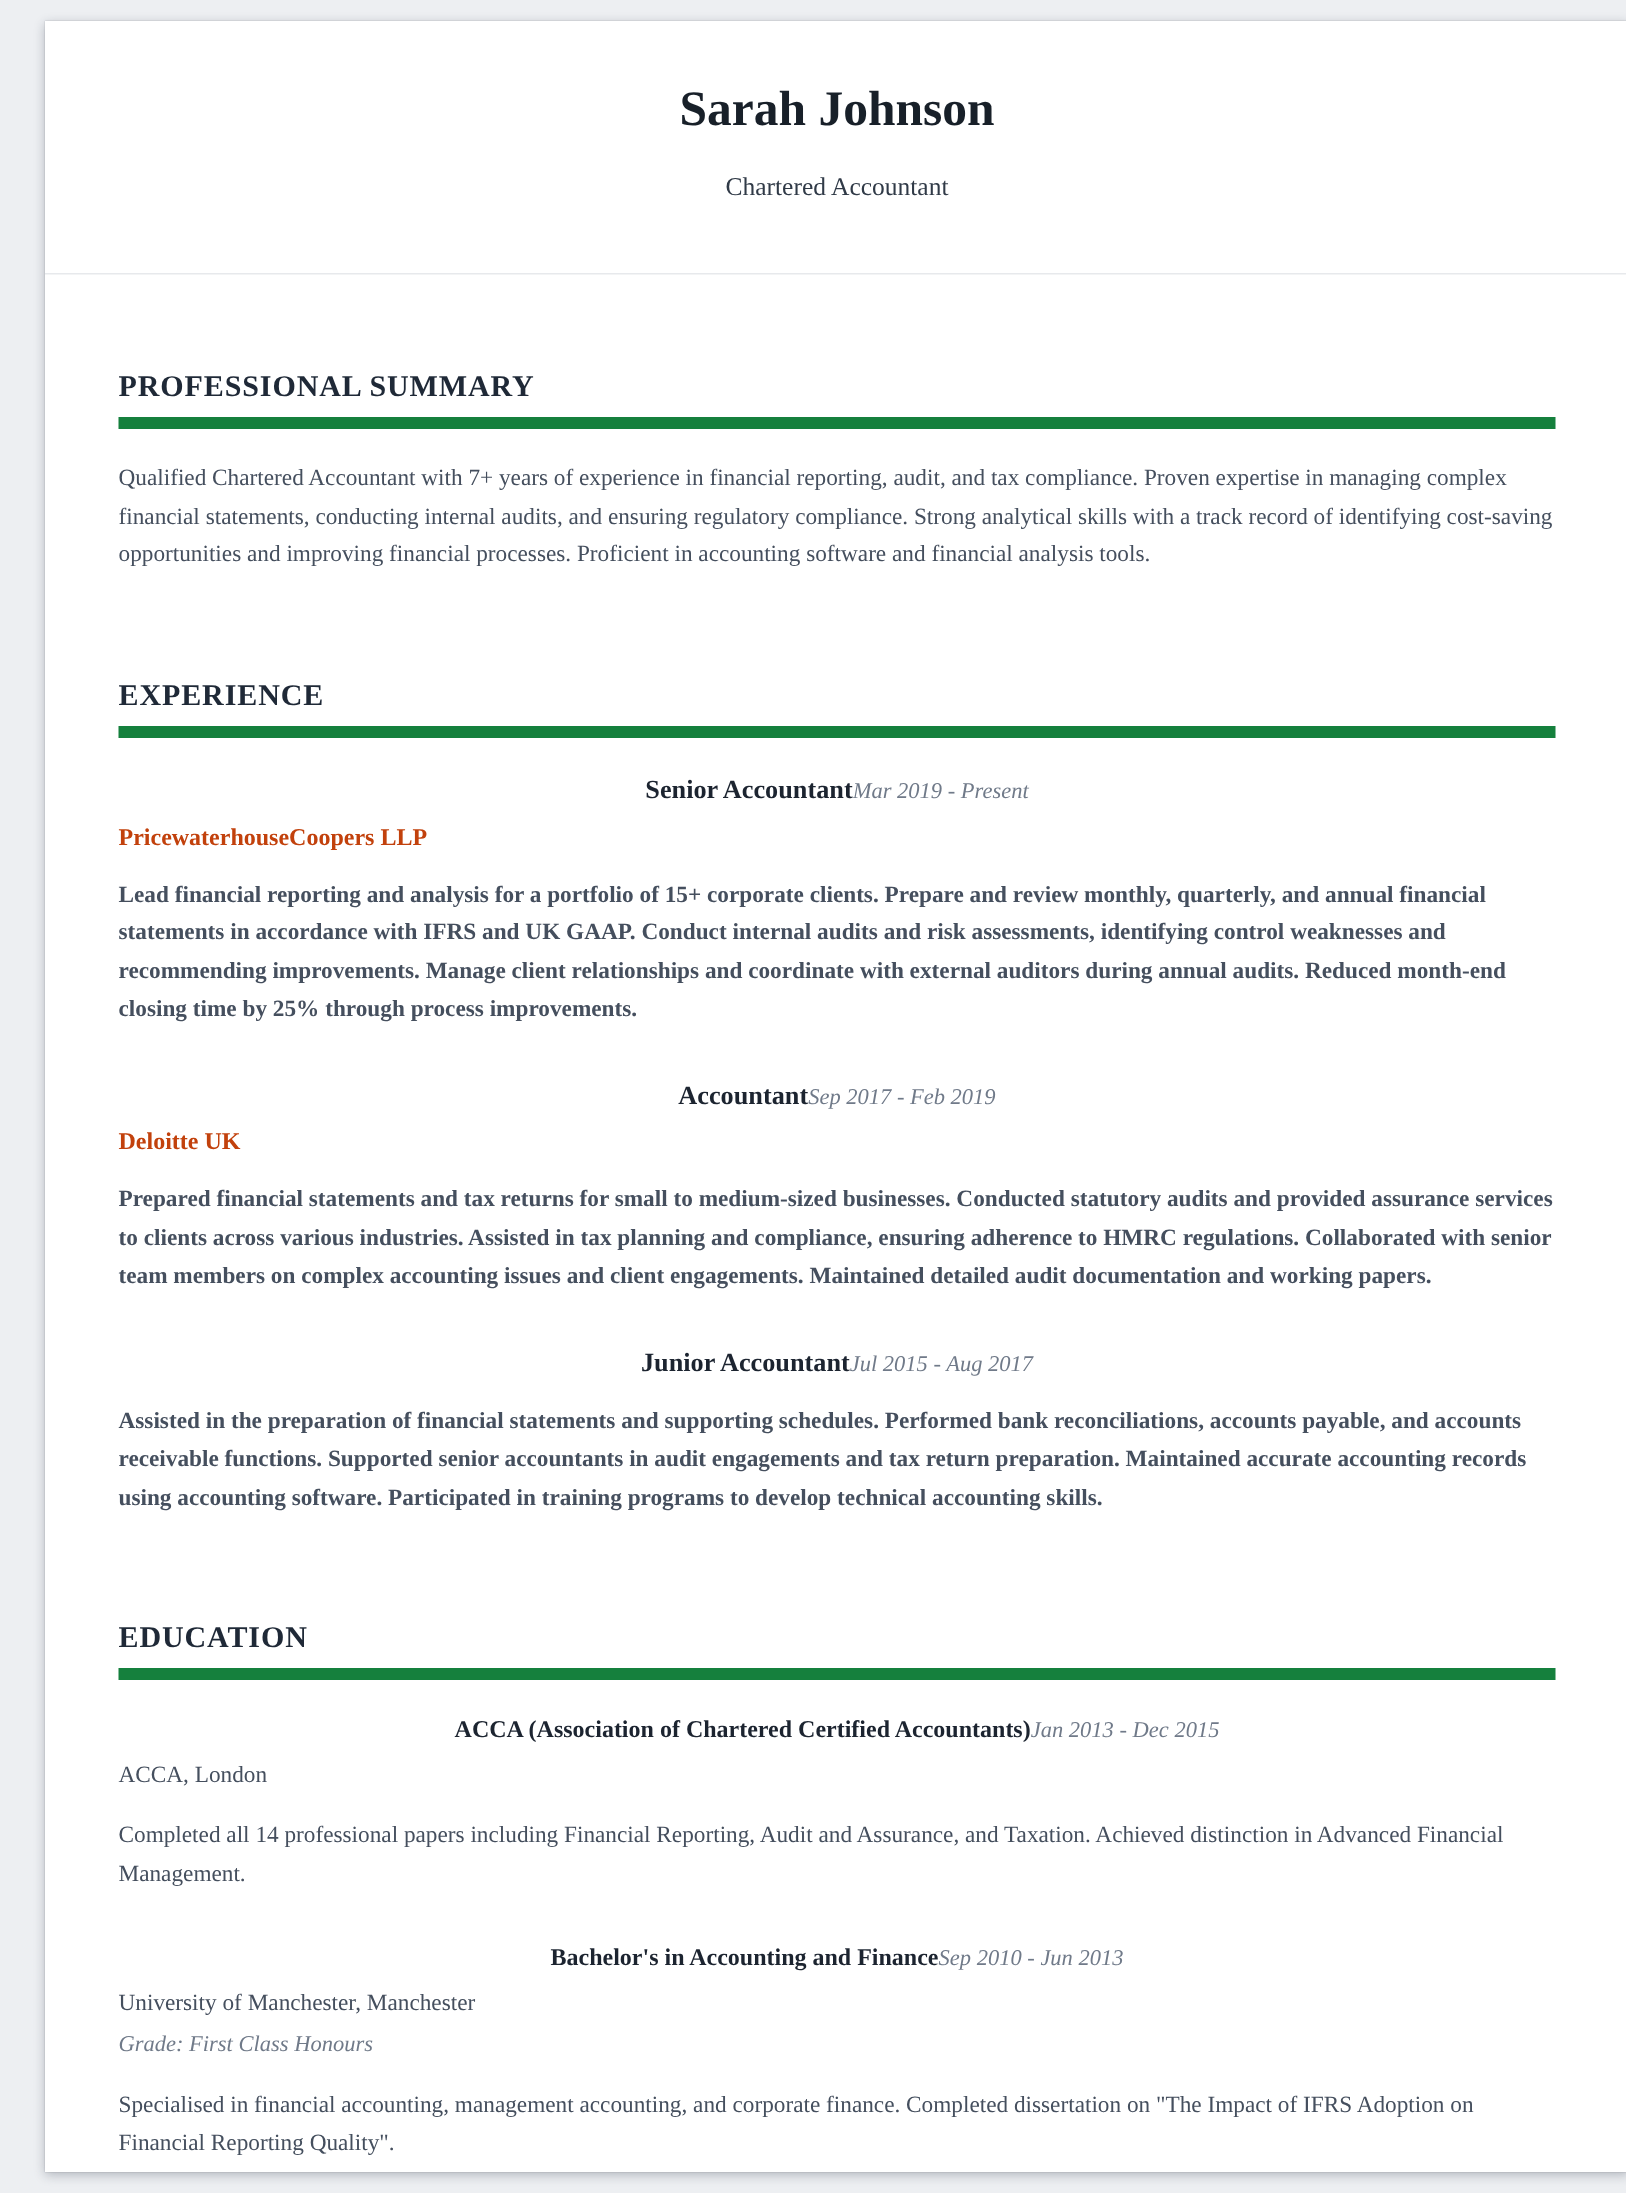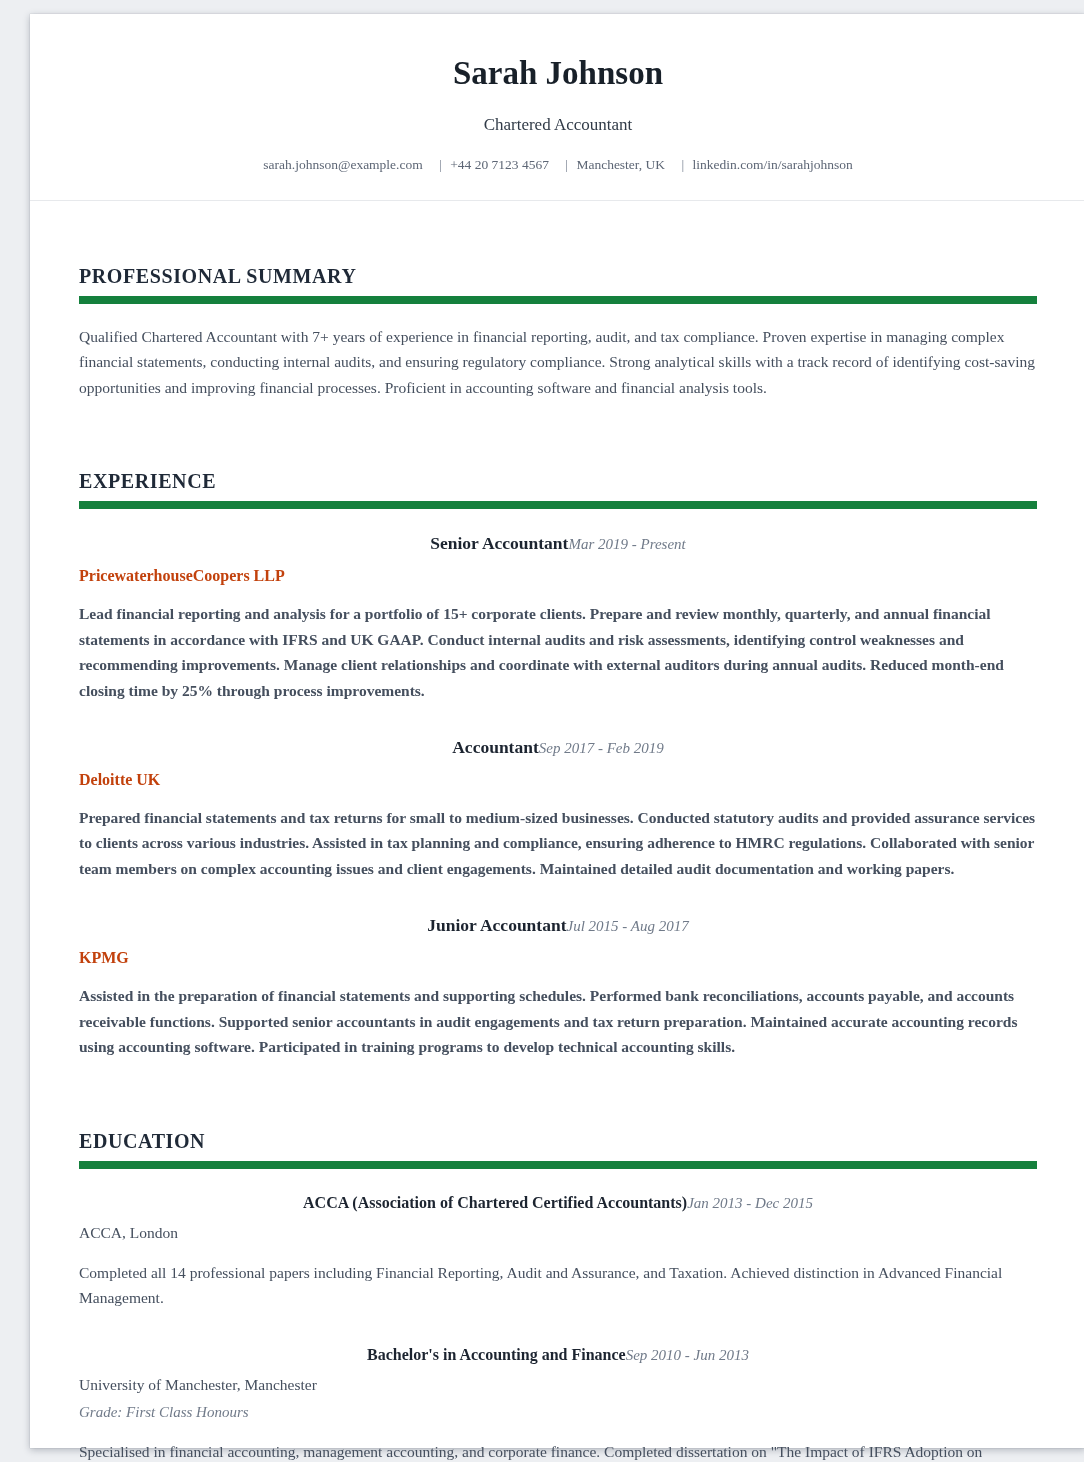--- a/index.html
+++ b/index.html
@@ -58,29 +58,20 @@
   .edesc { margin-top: 17px; }
 </style>
 </head>
 <body>
 
 <div class="page">
 
   <div class="resume-header">
     <h1 class="name">Sarah Johnson</h1>
     <div class="role">Chartered Accountant</div>
-    <div class="contact">
-      <span>sarah.johnson@example.com</span>
-      <span class="sep">|</span>
-      <span>+44 20 7123 4567</span>
-      <span class="sep">|</span>
-      <span>Manchester, UK</span>
-      <span class="sep">|</span>
-      <span>linkedin.com/in/sarahjohnson</span>
-    </div>
   </div>
 
   <div class="resume-body">
 
     <div class="section section-summary">
       <h2 class="sec-heading">PROFESSIONAL SUMMARY</h2>
       <p class="para">Qualified Chartered Accountant with 7+ years of experience in financial reporting, audit, and tax compliance. Proven expertise in managing complex financial statements, conducting internal audits, and ensuring regulatory compliance. Strong analytical skills with a track record of identifying cost-saving opportunities and improving financial processes. Proficient in accounting software and financial analysis tools.</p>
     </div>
 
     <div class="section">
@@ -102,21 +93,20 @@
         </div>
         <div class="company">Deloitte UK</div>
         <p class="para desc">Prepared financial statements and tax returns for small to medium-sized businesses. Conducted statutory audits and provided assurance services to clients across various industries. Assisted in tax planning and compliance, ensuring adherence to HMRC regulations. Collaborated with senior team members on complex accounting issues and client engagements. Maintained detailed audit documentation and working papers.</p>
       </div>
 
       <div class="entry">
         <div class="ehead">
           <span class="jtitle">Junior Accountant</span>
           <span class="dates">Jul 2015 - Aug 2017</span>
         </div>
-        <div class="company">KPMG</div>
         <p class="para desc">Assisted in the preparation of financial statements and supporting schedules. Performed bank reconciliations, accounts payable, and accounts receivable functions. Supported senior accountants in audit engagements and tax return preparation. Maintained accurate accounting records using accounting software. Participated in training programs to develop technical accounting skills.</p>
       </div>
     </div>
 
     <div class="section">
       <h2 class="sec-heading">EDUCATION</h2>
 
       <div class="entry">
         <div class="ehead">
           <span class="degree">ACCA (Association of Chartered Certified Accountants)</span>

